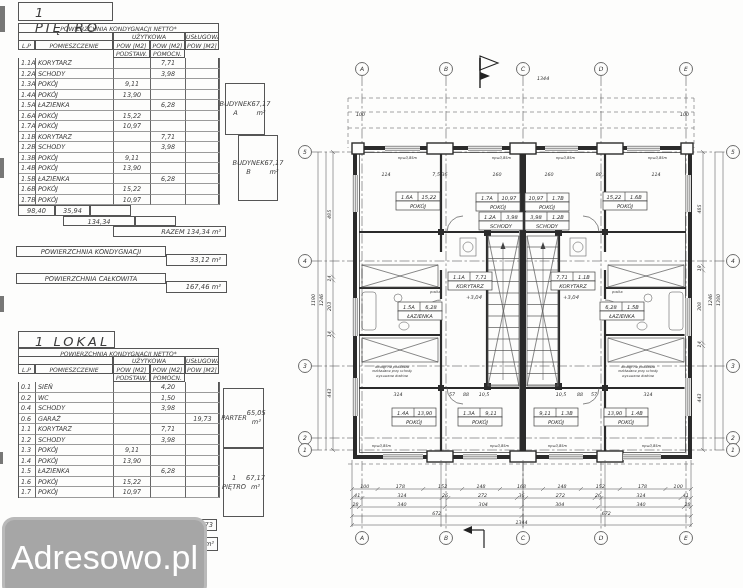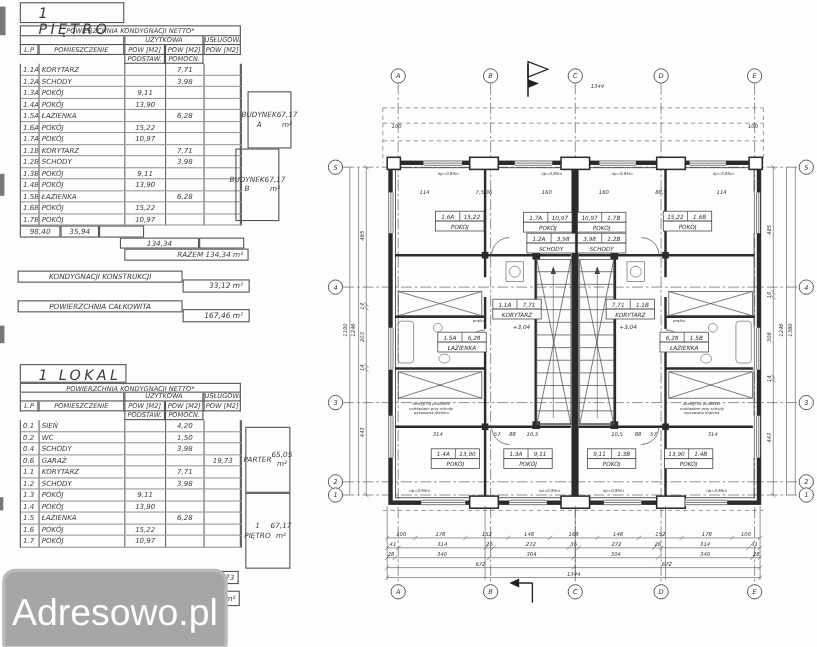--- a/index.html
+++ b/index.html
@@ -184,39 +184,39 @@
             <div class="tc tc-podstaw">10,97</div>
             <div class="tc tc-pomocn"></div>
             <div class="tc tc-uslug"></div>
           </div>
         </div>
     <div class="totrow" style="grid-template-columns:37px 35px 41px;">
       <div class="totcell" style="height:10.5px;">98,40</div>
       <div class="totcell" style="height:10.5px;">35,94</div>
       <div class="totcell" style="height:10.5px;"></div>
     </div>
-    <div class="totrow" style="margin-left:91px;grid-template-columns:72px 41px;">
+    <div class="totrow" style="margin-left:45px;grid-template-columns:72px 41px;">
       <div class="totcell" style="height:10.5px;">134,34</div>
       <div class="totcell" style="height:10.5px;"></div>
     </div>
     <div class="totrow" style="margin-left:95px;grid-template-columns:113px;">
       <div class="totcell" style="height:11px;text-align:right;padding-right:4px;">RAZEM 134,34 m²</div>
     </div>
   </div>
   <div class="sidebox" style="left:207px;top:81px;width:40px;height:52px;">
     <span>BUDYNEK A</span>
     <span>67,17 m²</span>
   </div>
-  <div class="sidebox" style="left:196px;top:133px;width:40px;height:66px;">
+  <div class="sidebox" style="left:220px;top:133px;width:40px;height:66px;">
     <span>BUDYNEK B</span>
     <span>67,17 m²</span>
   </div>
 </div>
 
-<div class="striplabel" style="left:16px;top:246px;width:150px;height:11px;">KONDYGNACJI KONSTRUKCJI</div>
+<div class="striplabel" style="left:16px;top:246px;width:150px;height:11px;">POWIERZCHNIA KONDYGNACJI</div>
 <div class="stripval" style="left:166px;top:254px;width:61px;height:12px;">33,12 m²</div>
 <div class="striplabel" style="left:16px;top:273px;width:150px;height:11px;">POWIERZCHNIA CAŁKOWITA</div>
 <div class="stripval" style="left:166px;top:281px;width:61px;height:12px;">167,46 m²</div>
 
 <div class="sheet" style="left:18px;top:331px;width:210px;">
   <div class="box titlebox" style="left:0;top:0;width:97px;height:17px;">1 LOKAL</div>
   <div style="position:absolute;left:0;top:17px;width:203px;">
     <div class="hrow" style="grid-template-columns:201px;">
       <div class="hcell" style="border-top:1px solid #555;height:9px;line-height:9px;">POWIERZCHNIA KONDYGNACJI NETTO*</div>
     </div>

